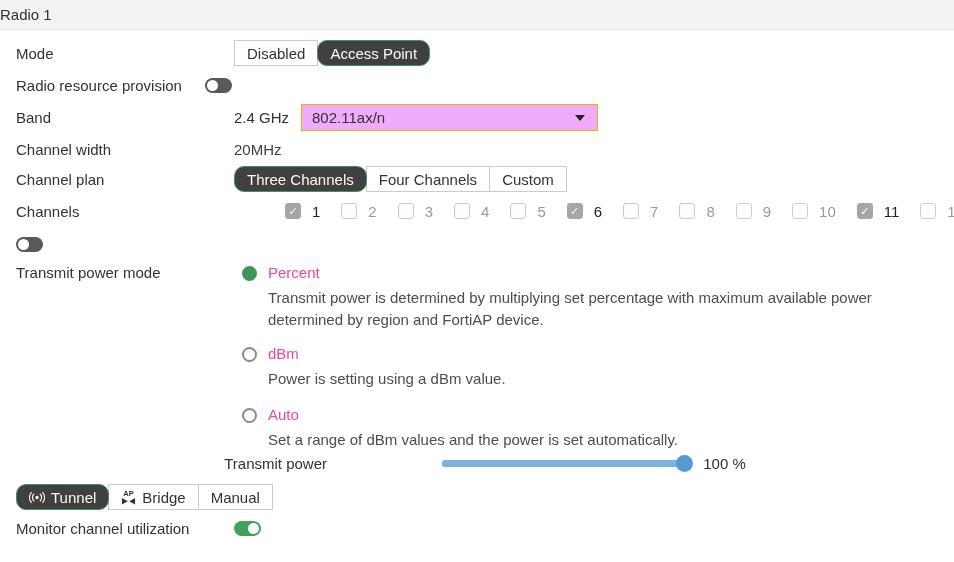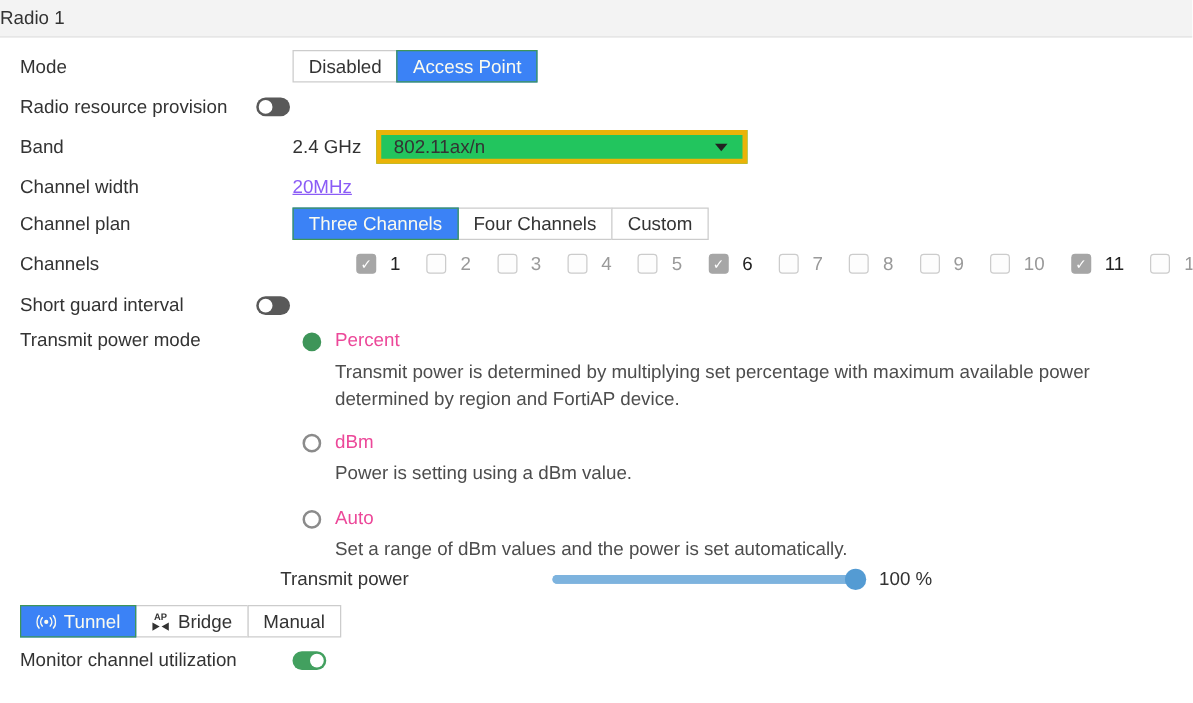--- a/index.html
+++ b/index.html
@@ -48,25 +48,26 @@
     border: 1px solid #ccc;
     color: #333;
     cursor: pointer;
     display: inline-flex;
     align-items: center;
     gap: 6px;
     white-space: nowrap;
   }
   .seg .seg-btn + .seg-btn { margin-left: -1px; }
   .seg .seg-btn.active {
-    background: #3b82f6;
+    background: #404040;
     border-color: #3e9559;
     color: #fbfbef;
     position: relative;
     z-index: 1;
+    border-radius: 10px;
   }
 
   
   .toggle {
     width: 27px; height: 15px;
     border-radius: 8px;
     background: #595959;
     position: relative;
     cursor: pointer;
     flex-shrink: 0;
@@ -77,22 +78,22 @@
     background: #fff;
     position: absolute;
     top: 2px; left: 2px;
   }
   .toggle.on { background: #42a05f; }
   .toggle.on .knob { left: auto; right: 2px; }
 
   
   .select {
     width: 297px; height: 27px;
-    background: #22c55e;
-    border: 4px solid #eab308;
+    background: #f0abfc;
+    border: 1px solid #eab308;
     display: flex;
     align-items: center;
     justify-content: space-between;
     padding: 0 12px 0 10px;
     cursor: pointer;
   }
   .caret-down {
     width: 0; height: 0;
     border-left: 5px solid transparent;
     border-right: 5px solid transparent;
@@ -161,21 +162,21 @@
     display: inline-flex;
     align-items: center;
     justify-content: center;
     font-family: "Liberation Serif", serif;
     font-size: 12px;
     font-weight: bold;
     margin-left: 9px;
     cursor: pointer;
   }
 
-  .plain-value { color: #8b5cf6; text-decoration: underline; }
+  .plain-value { color: #404040; }
   .band-prefix { margin-right: 12px; }
   .value-text { color: #333; }
 </style>
 </head>
 <body>
 
 <div class="section-header">
   <span>Radio 1</span>
 </div>
 
@@ -270,21 +271,20 @@
           <span class="cb"></span>
           <span class="num">12</span>
         </span>
         <span class="channel-item">
           <span class="cb"></span>
         </span>
       </div>
   </div>
 
   <div class="row" style="margin-bottom: 10px; min-height: 20px;">
-    <div class="label narrow">Short guard interval</div>
     <span class="toggle">
         <span class="knob"></span>
       </span>
   </div>
 
   <div class="radio-block">
     <div class="label" style="width:218px; flex-shrink:0;">Transmit power mode</div>
     <div class="radio-options">
 
       <div class="radio-option" style="margin-bottom: 14px;">

